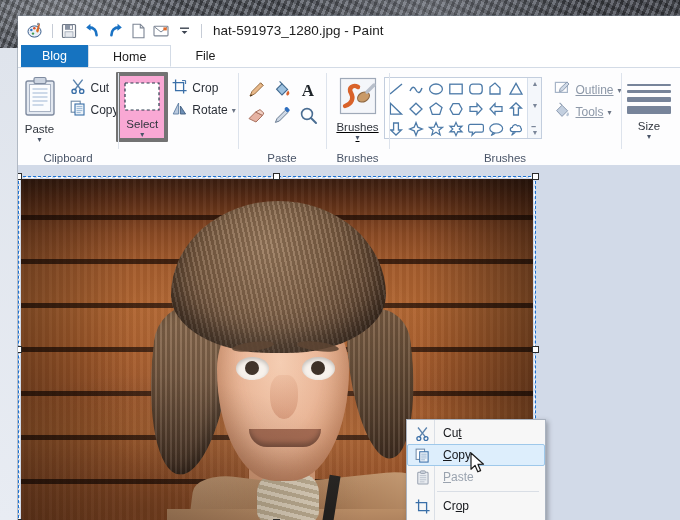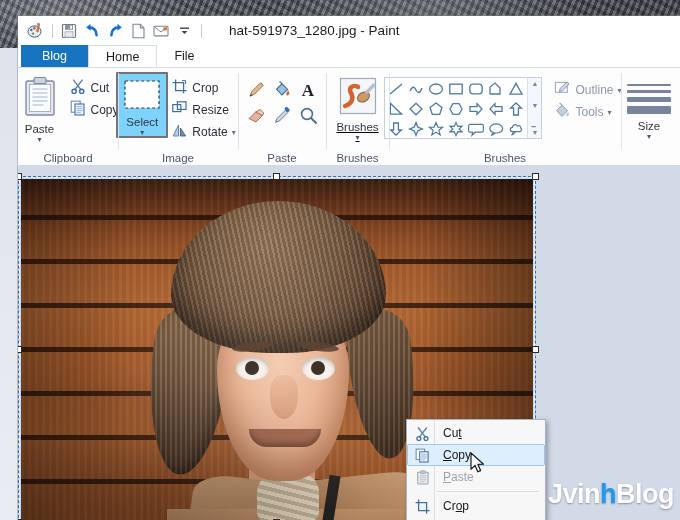--- a/index.html
+++ b/index.html
@@ -31,27 +31,27 @@
     overflow:hidden;
   }
   
   #titlebar{
     height:29px;display:flex;align-items:center;background:#ffffff;
     padding-left:6px;
   }
   .qat-icon{width:22px;height:22px;display:flex;align-items:center;justify-content:center;margin-right:1px;}
   .qat-sep{width:1px;height:14px;background:#c6ccd6;margin:0 5px;}
   #window-title{
-    font-size:13.5px;color:#1c1c1c;margin-left:22px;white-space:nowrap;
+    font-size:13.5px;color:#1c1c1c;margin-left:6px;white-space:nowrap;
     font-family:"Liberation Sans", sans-serif;
   }
   
   #tabstrip{height:22px;display:flex;align-items:flex-end;background:#ffffff;padding-left:3px;}
   .tab{
-    height:22px;line-height:22px;padding:0 17px;font-size:12.5px;color:#1b1b1b;
+    height:22px;line-height:22px;padding:0 24px;font-size:12.5px;color:#1b1b1b;
     box-sizing:border-box;white-space:nowrap;
   }
   .tab.file{background:#1673c0;color:#fff;font-weight:normal;padding:0 21px;}
   .tab.active{background:#fff;border:1px solid #d3dbe6;border-bottom:1px solid #fff;position:relative;z-index:3;}
   .tab.plain{background:transparent;}
   
   #ribbon{
     height:98px;background:#fdfdfe;border-top:1px solid #d3dbe6;
     display:flex;position:relative;
   }
@@ -68,26 +68,26 @@
     font-size:11.5px;color:#4a5568;text-align:center;width:100%;
     position:absolute;bottom:2px;left:0;
   }
   
   .bigbtn{
     display:flex;flex-direction:column;align-items:center;justify-content:flex-start;
     width:52px;padding-top:4px;
   }
   .bigbtn .lbl{font-size:11.5px;color:#30353d;margin-top:1px;}
   .bigbtn .caret{font-size:8px;color:#4a5568;line-height:7px;margin-top:1px;}
-  .bigbtn.selected{background:#7dd3fc;border:2px solid #737373;border-radius:1px;box-sizing:border-box;}
+  .bigbtn.selected{background:#f9a8d4;border:4px solid #737373;border-radius:1px;box-sizing:border-box;}
   
   .smallcol{display:flex;flex-direction:column;justify-content:flex-start;padding-top:5px;}
   .smallbtn{display:flex;align-items:center;height:22px;padding:0 4px;white-space:nowrap;}
   .smallbtn .lbl{font-size:12px;color:#2b3038;margin-left:5px;}
-  .smallbtn .lbl.dim{color:#8d98a8;}
+  .smallbtn .lbl.dim{color:#8d98a8;text-decoration:underline;}
   .smallbtn .caret{font-size:8px;color:#6c7585;margin-left:4px;}
   
   .toolsgrid{display:grid;grid-template-columns:repeat(3,26px);grid-template-rows:26px 26px;padding-top:6px;}
   .toolcell{display:flex;align-items:center;justify-content:center;}
   
   .shapesbox{
     border:1px solid #c3cede;background:#fff;display:flex;margin-top:5px;height:62px;box-sizing:border-box;
   }
   .shapesgrid{display:grid;grid-template-columns:repeat(7,20px);grid-template-rows:repeat(3,20px);padding:1px;}
   .shapecell{display:flex;align-items:center;justify-content:center;}
@@ -397,39 +397,29 @@
                 <path d="M3.6 0.6v11h11" fill="none" stroke="#3a6fa8" stroke-width="1.3"></path>
                 <path d="M0.6 3.6h11v11" fill="none" stroke="#3a6fa8" stroke-width="1.3"></path>
                 <path d="M10 1.6 L13.6 1.6 L13.6 5" fill="none" stroke="#3a6fa8" stroke-width="1"></path>
               </svg>
             </span>
             <span class="lbl">Crop</span>
           </div>
           <div class="smallbtn">
             <span>
               <svg width="15" height="15" viewBox="0 0 15 15">
-                <rect x="0.8" y="3.6" width="8" height="7" fill="#fff" stroke="#3a6fa8" stroke-width="1.2"></rect>
-                <rect x="5.4" y="0.8" width="8.6" height="7.6" fill="none" stroke="#3a6fa8" stroke-width="1.2"></rect>
-              </svg>
-            </span>
-            <span class="lbl">Resize</span>
-          </div>
-          <div class="smallbtn">
-            <span>
-              <svg width="15" height="15" viewBox="0 0 15 15">
                 <path d="M6.6 13 L6.6 2 L1.2 13 Z" fill="#b9c9dd" stroke="#5e7ea3" stroke-width="0.9"></path>
                 <path d="M8.4 13 L8.4 5 L13.6 13 Z" fill="#6e8fb5" stroke="#3e5c80" stroke-width="0.9"></path>
               </svg>
             </span>
             <span class="lbl">Rotate</span>
             <span class="caret">▾</span>
           </div>
         </div>
       </div>
-      <div class="rgroup-label">Image</div>
     </div>
 
     <div class="rgroup" style="width:88px;">
       <div class="rgroup-body">
         <div class="toolsgrid">
           <div class="toolcell">
             <span>
               <svg width="19" height="19" viewBox="0 0 19 19">
                 <path d="M3 16 L5 11.4 L13.6 2.8 L16.2 5.4 L7.6 14 Z" fill="#e9b98a" stroke="#9a7045" stroke-width="1"></path>
                 <path d="M13.6 2.8 L16.2 5.4" stroke="#9a7045" stroke-width="1"></path>
@@ -755,18 +745,15 @@
       </div>
 
     </div>
 
     <div id="cursor">
       <svg width="16" height="23" viewBox="0 0 16 23">
         <path d="M1 1 L1 17.2 L5.1 13.4 L7.8 19.8 L10.6 18.6 L8 12.4 L13.5 12.2 Z" fill="#ffffff" stroke="#1a1a1a" stroke-width="1.2" stroke-linejoin="round"></path>
       </svg>
     </div>
 
-    <div id="watermark">
-      <span>Jvin</span><span class="hl">h</span><span>Blog</span>
-    </div>
 
   </div>
 </div>
 
 </body></html>

